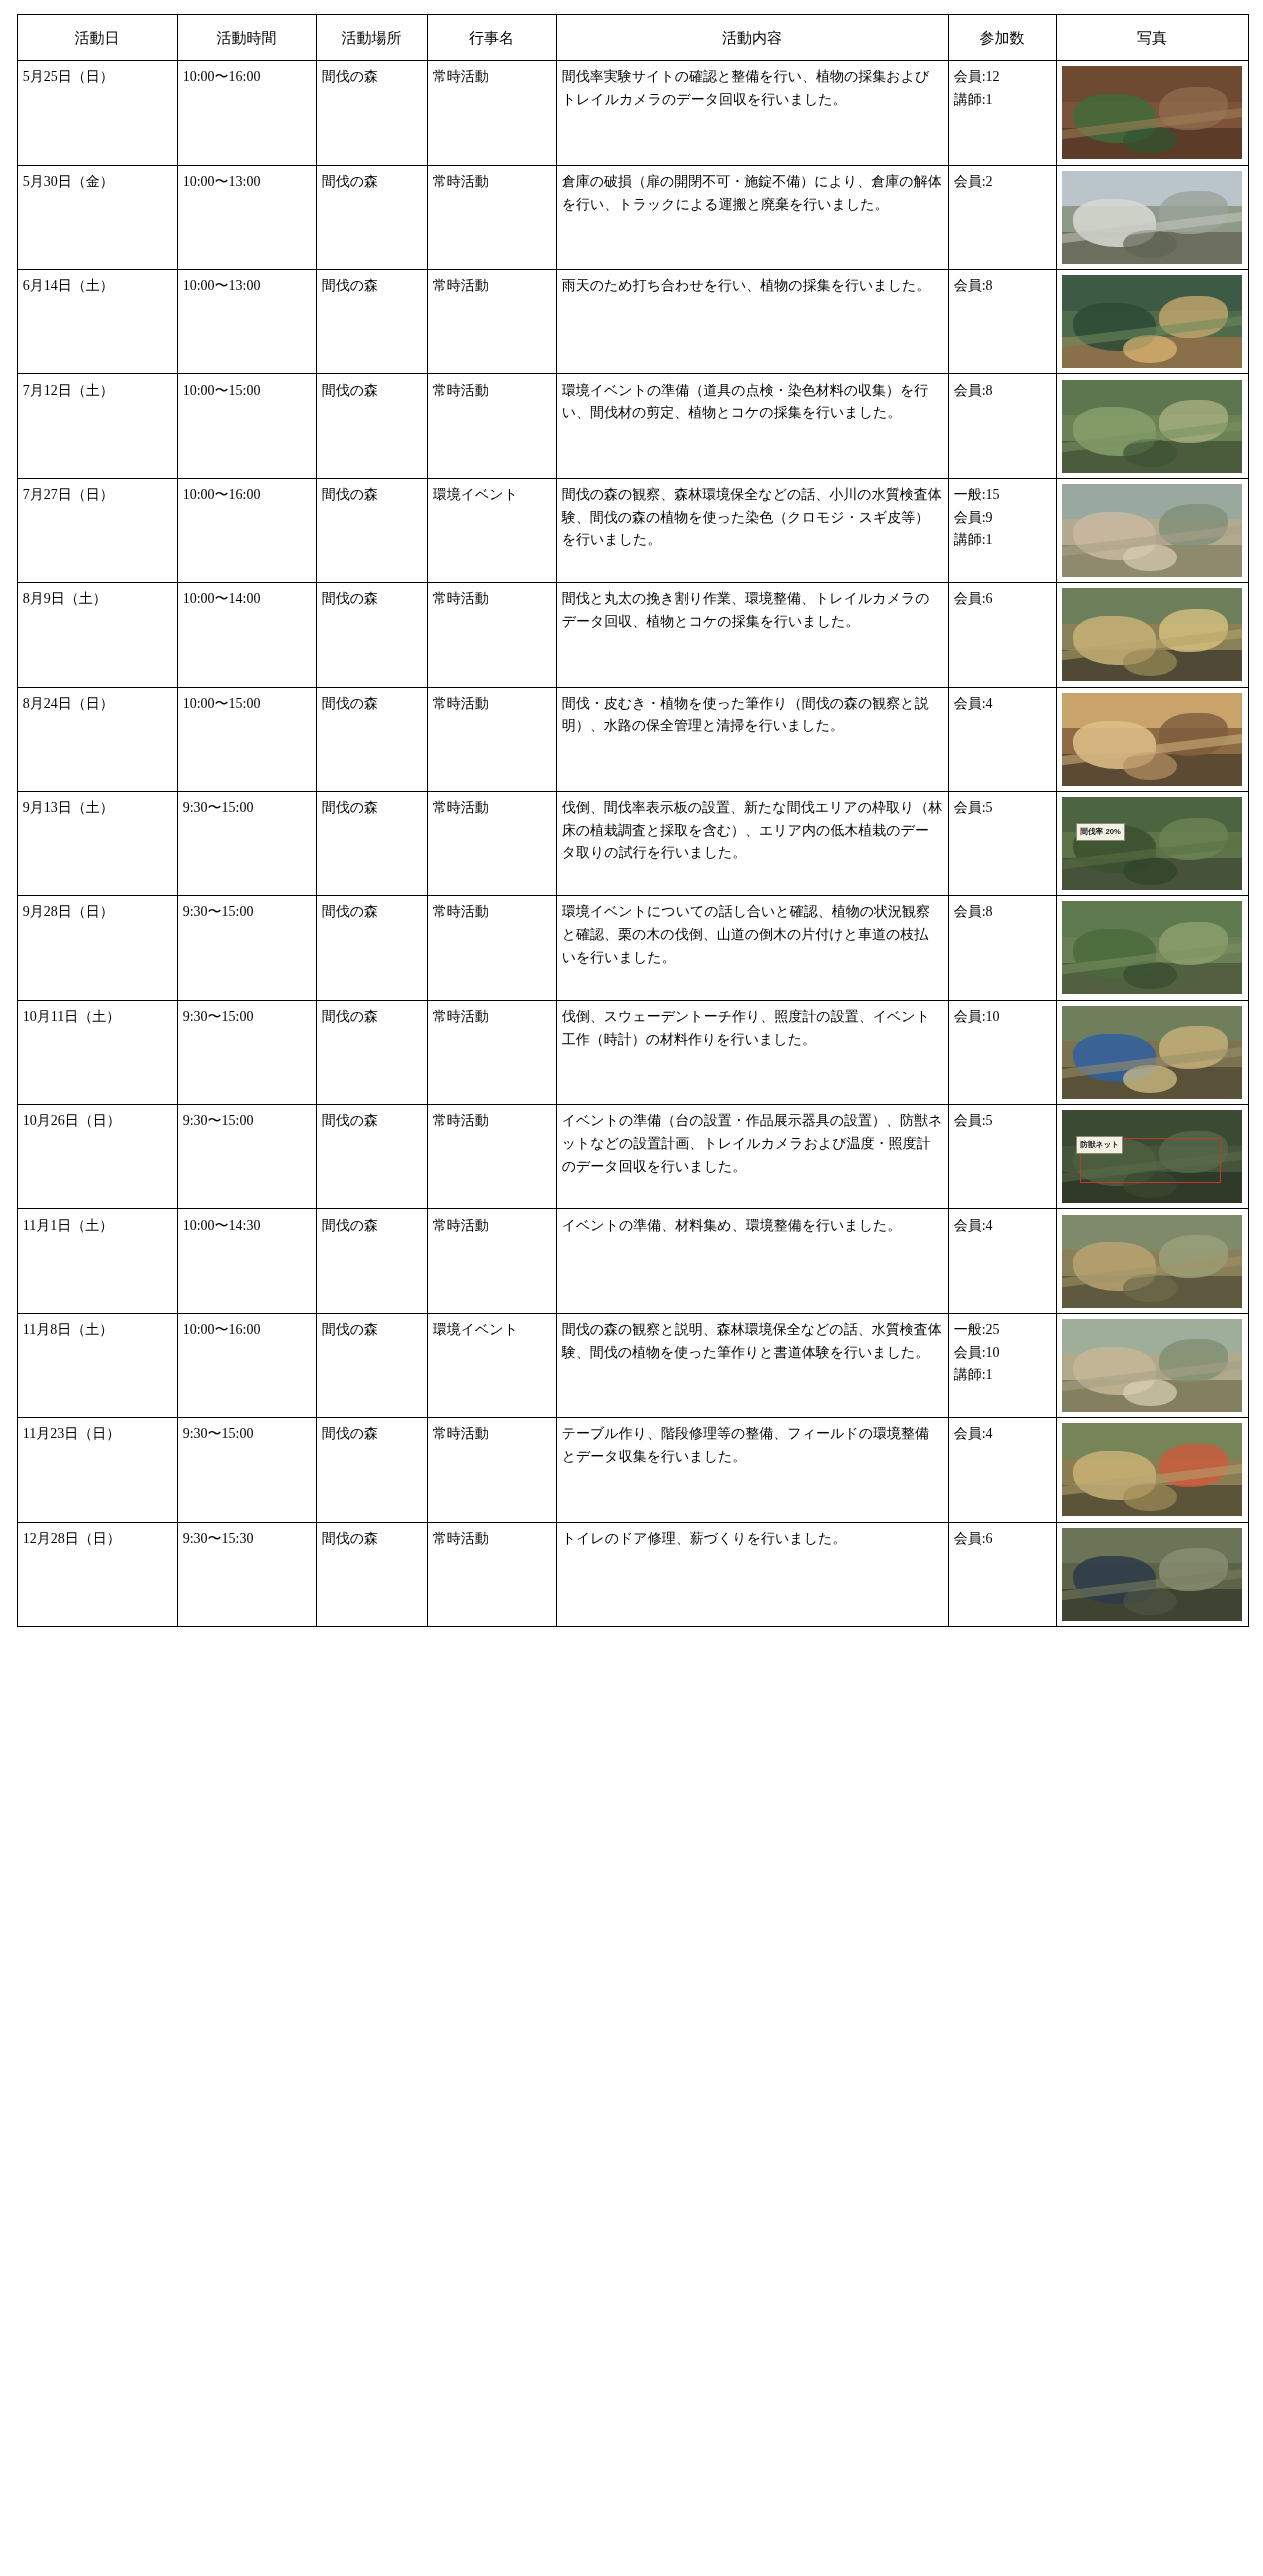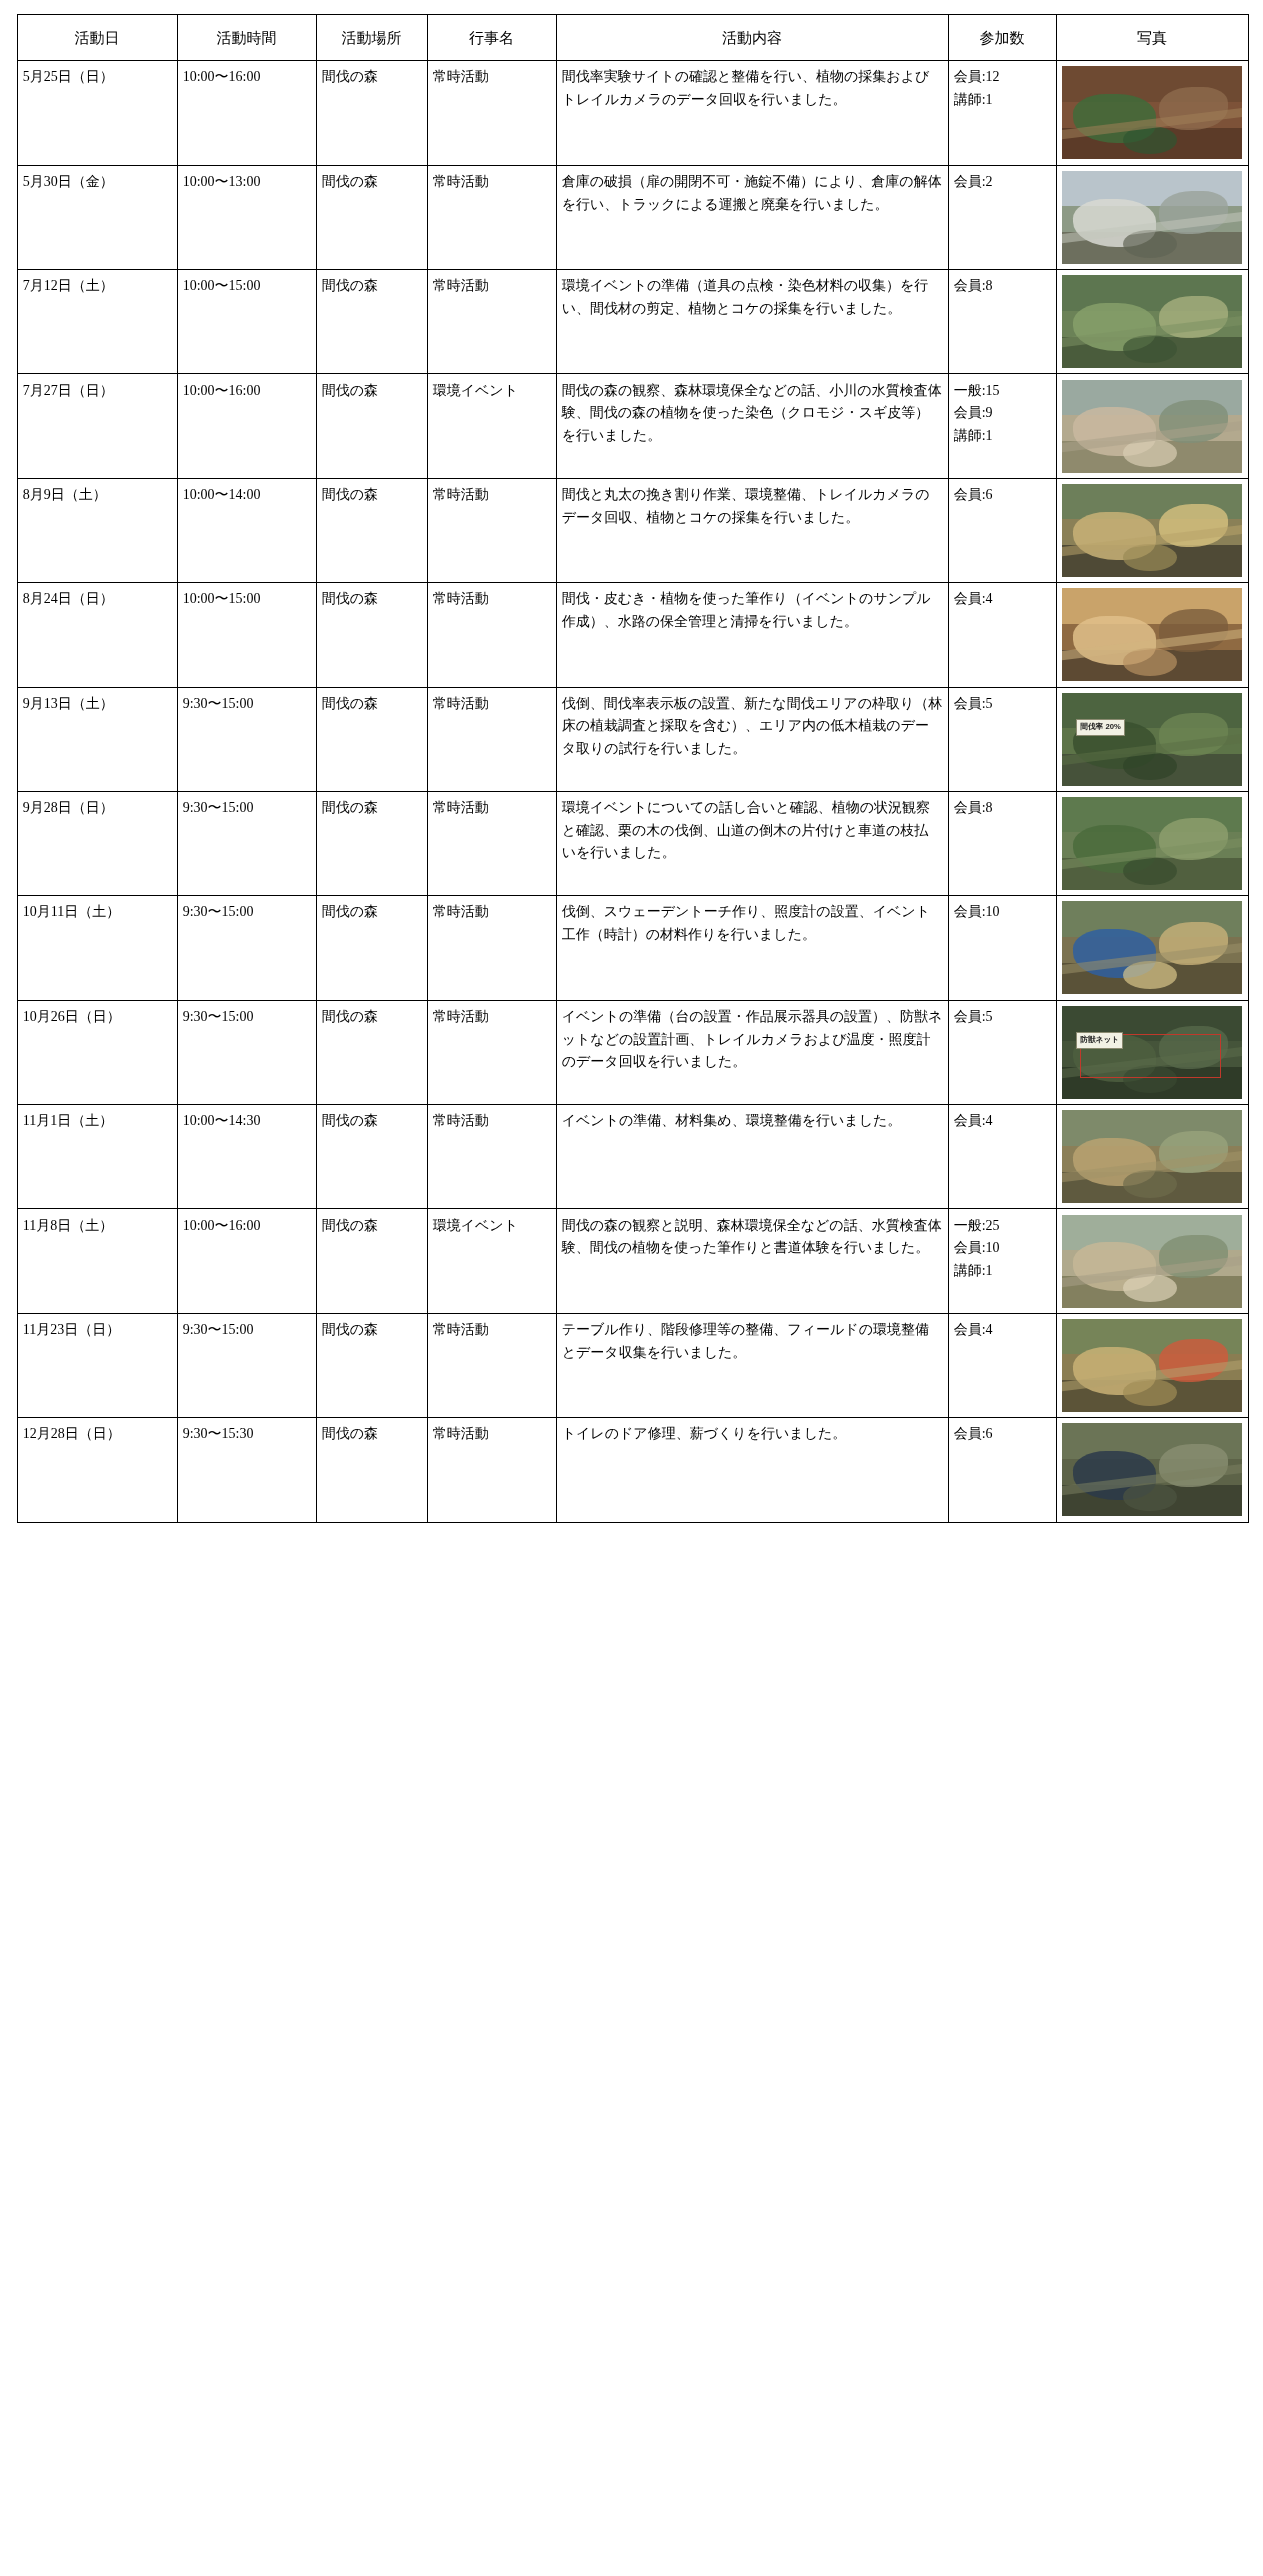--- a/index.html
+++ b/index.html
@@ -147,20 +147,41 @@
               <div class="mid" style="background: rgb(141, 154, 134);"></div>
               <div class="fore" style="background: rgb(109, 111, 94);"></div>
               <div class="blobA" style="background: rgb(216, 217, 210);"></div>
               <div class="blobB" style="background: rgb(154, 163, 154);"></div>
               <div class="blobC" style="background: rgb(95, 100, 84);"></div>
               <div class="streak" style="background: rgb(195, 199, 187);"></div>
             </div>
           </td>
         </tr>
         <tr>
+          <td class="date">6月14日（土）</td>
+          <td class="time">10:00〜13:00</td>
+          <td class="place">間伐の森</td>
+          <td class="event">常時活動</td>
+          <td class="content">雨天のため打ち合わせを行い、植物の採集を行いました。</td>
+          <td class="count">
+            <span class="count-line">会員:8</span>
+          </td>
+          <td class="photo">
+            <div class="photo-box">
+              <div class="sky" style="background: rgb(61, 90, 68);"></div>
+              <div class="mid" style="background: rgb(78, 107, 76);"></div>
+              <div class="fore" style="background: rgb(138, 111, 75);"></div>
+              <div class="blobA" style="background: rgb(43, 74, 54);"></div>
+              <div class="blobB" style="background: rgb(197, 168, 111);"></div>
+              <div class="blobC" style="background: rgb(224, 187, 116);"></div>
+              <div class="streak" style="background: rgb(110, 138, 93);"></div>
+            </div>
+          </td>
+        </tr>
+        <tr>
           <td class="date">7月12日（土）</td>
           <td class="time">10:00〜15:00</td>
           <td class="place">間伐の森</td>
           <td class="event">常時活動</td>
           <td class="content">環境イベントの準備（道具の点検・染色材料の収集）を行い、間伐材の剪定、植物とコケの採集を行いました。</td>
           <td class="count">
             <span class="count-line">会員:8</span>
           </td>
           <td class="photo">
             <div class="photo-box">
@@ -216,21 +237,21 @@
               <div class="blobC" style="background: rgb(154, 138, 85);"></div>
               <div class="streak" style="background: rgb(184, 163, 106);"></div>
             </div>
           </td>
         </tr>
         <tr>
           <td class="date">8月24日（日）</td>
           <td class="time">10:00〜15:00</td>
           <td class="place">間伐の森</td>
           <td class="event">常時活動</td>
-          <td class="content">間伐・皮むき・植物を使った筆作り（イベントのサンプル作成）、水路の保全管理と清掃を行いました。</td>
+          <td class="content">間伐・皮むき・植物を使った筆作り（間伐の森の観察と説明）、水路の保全管理と清掃を行いました。</td>
           <td class="count">
             <span class="count-line">会員:4</span>
           </td>
           <td class="photo">
             <div class="photo-box">
               <div class="sky" style="background: rgb(201, 163, 106);"></div>
               <div class="mid" style="background: rgb(143, 106, 66);"></div>
               <div class="fore" style="background: rgb(93, 74, 51);"></div>
               <div class="blobA" style="background: rgb(224, 192, 137);"></div>
               <div class="blobB" style="background: rgb(122, 92, 60);"></div>

